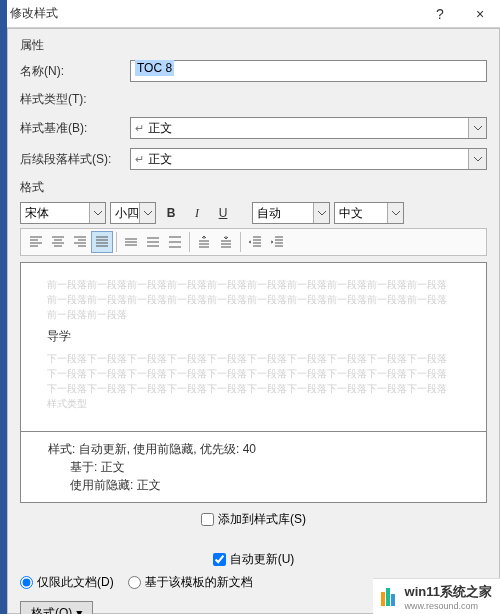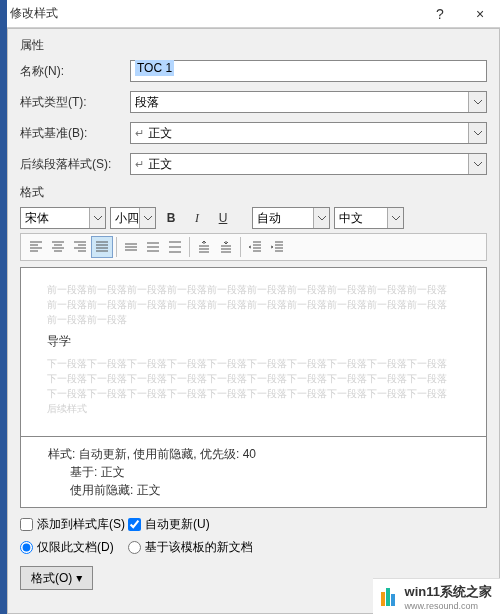--- a/index.html
+++ b/index.html
@@ -25,21 +25,21 @@
 .tb-select .dd svg { width: 8px; height: 5px; }
 .tb-btn { width: 22px; height: 22px; display: flex; align-items: center; justify-content: center; font-size: 12px; color: #333; border: 1px solid transparent; }
 .tb-btn.active { background: #cde6f7; border: 1px solid #7da2ce; }
 .tb-sep { width: 1px; height: 20px; background: #c0c0c0; margin: 0 3px; }
 .toolbar2 { display: flex; align-items: center; gap: 0; margin-bottom: 6px; margin-top: 3px; border: 1px solid #c0c0c0; padding: 2px 4px; background: #fafafa; }
 .preview { border: 1px solid #888; background: #fff; height: 170px; padding: 14px 26px; overflow: hidden; font-size: 10px; }
 .preview .gray-line { color: #d0d0d0; line-height: 1.5; letter-spacing: 0; white-space: nowrap; overflow: hidden; font-family: "SimSun"; }
 .preview .main-line { color: #333; font-size: 12px; margin: 6px 0; font-family: "SimSun"; }
 .info-box { border: 1px solid #888; border-top: none; background: #fff; padding: 8px 27px; font-size: 12px; color: #333; line-height: 1.5; }
 .info-box .indent { margin-left: 22px; }
-.checks { margin-top: 8px; font-size: 12px; display: flex; gap: 3px; align-items: center; }
+.checks { margin-top: 8px; font-size: 12px; display: flex; gap: 23px; align-items: center; flex-direction: column; }
 .checks label { display: flex; align-items: center; gap: 4px; }
 .checks input { width: 13px; height: 13px; }
 .radios { margin-top: 6px; font-size: 12px; display: flex; gap: 14px; align-items: center; }
 .radios label { display: flex; align-items: center; gap: 4px; }
 .format-btn { margin-top: 10px; height: 24px; padding: 0 10px; border: 1px solid #888; background: #e1e1e1; font-size: 12px; display: inline-flex; align-items: center; gap: 4px; }
 .chev { display: inline-block; }
 .watermark { position: absolute; right: 0; bottom: 0; height: 36px; background: #fff; display: flex; align-items: center; padding: 0 8px; gap: 6px; border-top: 1px solid #ddd; }
 .wm-logo { width: 18px; height: 18px; display: flex; }
 .wm-logo div { width: 4px; margin-right: 1px; }
 .wm-text { font-size: 13px; font-weight: bold; color: #333; }
@@ -57,33 +57,25 @@
   <div class="titlebar-btn">?</div>
   <div class="titlebar-btn">×</div>
 </div>
 
 <div class="dialog">
 
   <div class="section-label">属性</div>
 
   <div class="row">
     <div class="row-label"><span>名称(N):</span></div>
-    <div class="row-input selected"><span class="sel-text">TOC 1</span></div>
+    <div class="row-input selected"><span class="sel-text">TOC 8</span></div>
   </div>
 
   <div class="row">
     <div class="row-label"><span>样式类型(T):</span></div>
-    <div class="row-select">
-      <span>段落</span>
-      <div class="dd">
-          <svg viewBox="0 0 8 5">
-            <path d="M0 0 L4 4 L8 0" fill="none" stroke="#555"></path>
-          </svg>
-        </div>
-    </div>
   </div>
 
   <div class="row">
     <div class="row-label"><span>样式基准(B):</span></div>
     <div class="row-select">
       <span class="pilcrow">↵</span>
       <span>正文</span>
       <div class="dd">
           <svg viewBox="0 0 8 5">
             <path d="M0 0 L4 4 L8 0" fill="none" stroke="#555"></path>
@@ -210,21 +202,21 @@
   </div>
 
   <div class="preview">
     <div class="gray-line">前一段落前一段落前一段落前一段落前一段落前一段落前一段落前一段落前一段落前一段落</div>
     <div class="gray-line">前一段落前一段落前一段落前一段落前一段落前一段落前一段落前一段落前一段落前一段落</div>
     <div class="gray-line">前一段落前一段落</div>
     <div class="main-line">导学</div>
     <div class="gray-line">下一段落下一段落下一段落下一段落下一段落下一段落下一段落下一段落下一段落下一段落</div>
     <div class="gray-line">下一段落下一段落下一段落下一段落下一段落下一段落下一段落下一段落下一段落下一段落</div>
     <div class="gray-line">下一段落下一段落下一段落下一段落下一段落下一段落下一段落下一段落下一段落下一段落</div>
-    <div class="gray-line">后续样式</div>
+    <div class="gray-line">样式类型</div>
   </div>
 
   <div class="info-box">
     <div>样式: 自动更新, 使用前隐藏, 优先级: 40</div>
     <div class="indent">基于: 正文</div>
     <div class="indent">使用前隐藏: 正文</div>
   </div>
 
   <div class="checks">
     <label>

